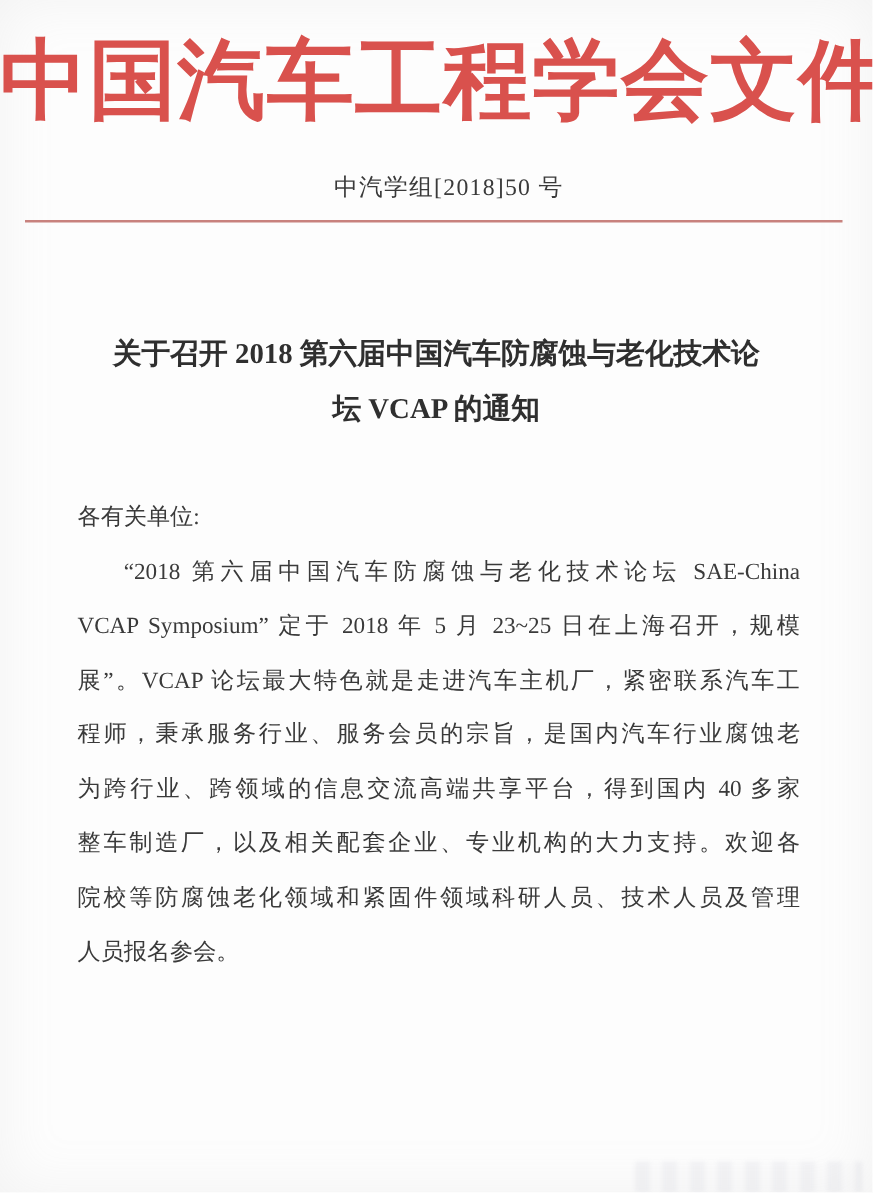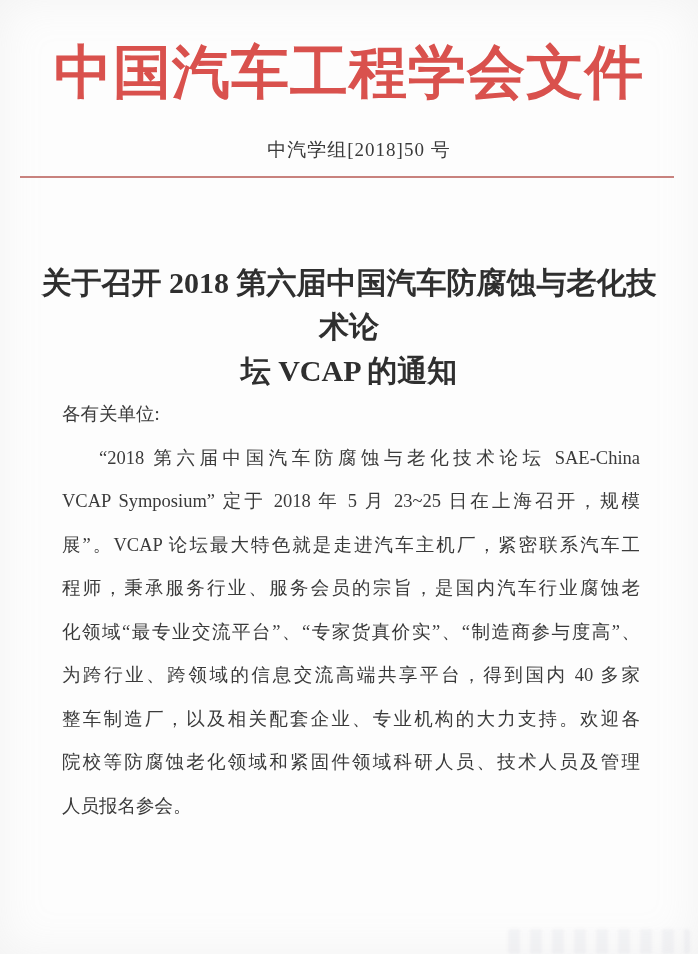--- a/index.html
+++ b/index.html
@@ -9,25 +9,25 @@
     width: 698px;
     height: 954px;
     margin: 0;
     background: #fdfdfd;
     overflow: hidden;
     font-family: "Liberation Serif", "DejaVu Serif", serif;
     box-shadow: inset 0 0 45px rgba(175,175,180,0.14);
   }
   .org-header {
     position: absolute;
-    top: 34px;
+    top: 18px;
     left: 0;
     width: 100%;
     text-align: center;
-    font-size: 58px;
+    font-size: 70px;
     font-weight: bold;
     letter-spacing: 1px;
     color: #d9514d;
     white-space: nowrap;
   }
   .doc-number {
     position: absolute;
     top: 137px;
     left: 0;
     width: 100%;
@@ -44,21 +44,21 @@
     width: 654px;
     height: 2px;
     background: #c8827e;
   }
   .notice-title {
     position: absolute;
     top: 261px;
     left: 40px;
     right: 40px;
     text-align: center;
-    font-size: 30px;
+    font-size: 23px;
     font-weight: bold;
     color: #2f2f2f;
     line-height: 44px;
   }
   .body-block {
     position: absolute;
     top: 393px;
     left: 62px;
     width: 578px;
     font-size: 18.5px;
@@ -113,21 +113,20 @@
     <div>关于召开 2018 第六届中国汽车防腐蚀与老化技术论</div>
     <div>坛 VCAP 的通知</div>
   </div>
 
   <div class="body-block">
     <div class="line">各有关单位:</div>
     <div class="line just indent">“2018 第六届中国汽车防腐蚀与老化技术论坛 SAE-China</div>
     <div class="line just">VCAP Symposium” 定于 2018 年 5 月 23~25 日在上海召开，规模</div>
     <div class="line just">展”。VCAP 论坛最大特色就是走进汽车主机厂，紧密联系汽车工</div>
     <div class="line just">程师，秉承服务行业、服务会员的宗旨，是国内汽车行业腐蚀老</div>
-    <div class="line just">化领域“最专业交流平台”、“专家货真价实”、“制造商参与度高”、</div>
     <div class="line just">为跨行业、跨领域的信息交流高端共享平台，得到国内 40 多家</div>
     <div class="line just">整车制造厂，以及相关配套企业、专业机构的大力支持。欢迎各</div>
     <div class="line just">院校等防腐蚀老化领域和紧固件领域科研人员、技术人员及管理</div>
     <div class="line">人员报名参会。</div>
   </div>
 
   <div class="watermark-smudge"></div>
 
 </div>
 

